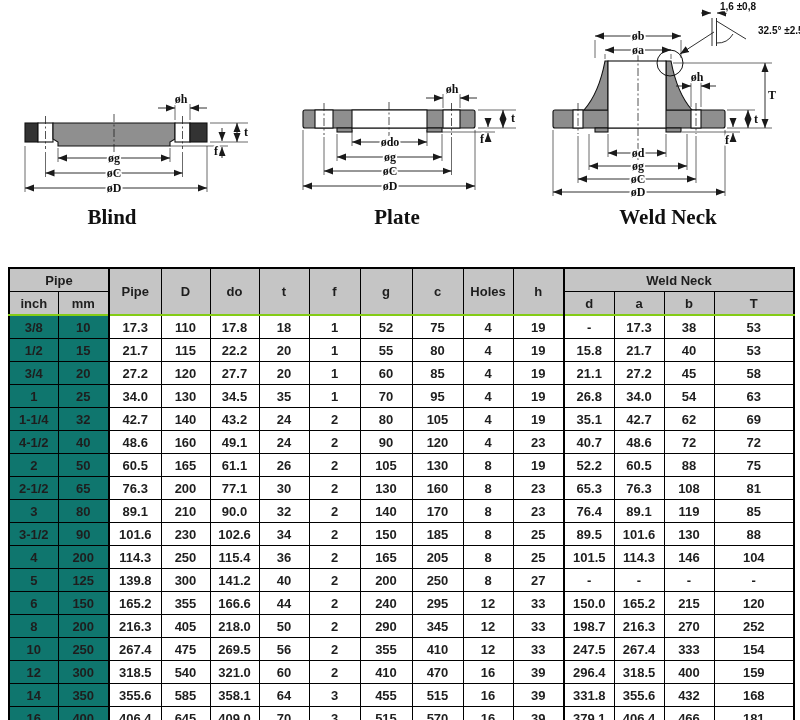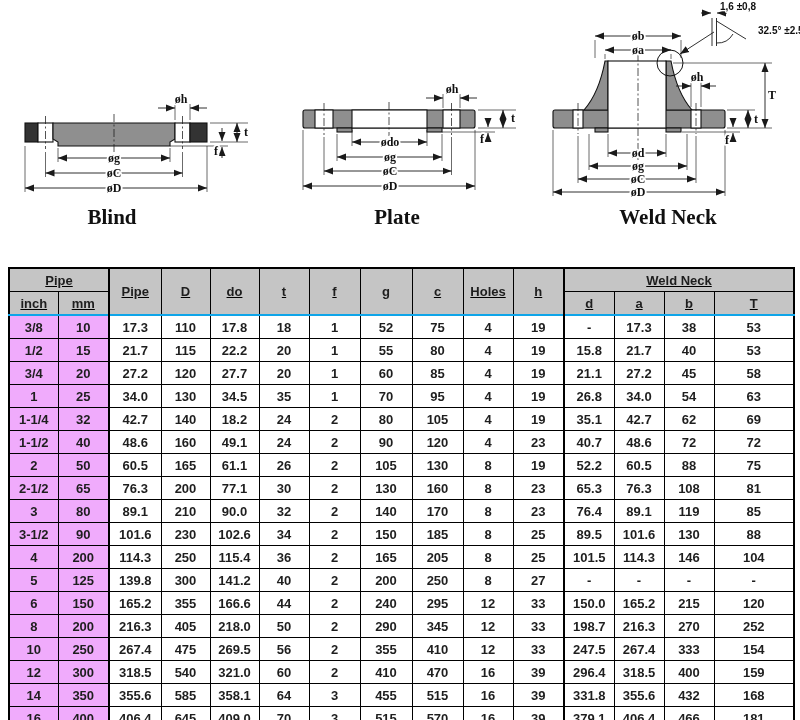--- a/index.html
+++ b/index.html
@@ -21,23 +21,23 @@
             paint-order:stroke;stroke:#fff;stroke-width:2.5px;stroke-linejoin:round;}
   text.caption{font:bold 21px "Liberation Serif",serif;fill:#101010;text-anchor:middle;}
 
   
   .table-wrap{position:absolute;top:267px;left:8px;}
   table{border-collapse:collapse;table-layout:fixed;width:785px;border:2px solid #000;}
   th,td{border:1px solid #000;text-align:center;vertical-align:middle;padding:0;
         font:bold 13px "Liberation Sans",sans-serif;color:#1e1e1e;background:#fff;
         overflow:hidden;white-space:nowrap;}
   th{background:#c5c5c5;height:22px;}
-  thead{border-bottom:2px solid #0ea5e9;text-decoration:underline;}
+  thead{border-bottom:2px solid #84cc16;}
   tbody td{height:22px;}
-  td.gray-cell{background:#f0abfc;}
+  td.gray-cell{background:#0f766e;}
   .br{border-right:2px solid #000;}
   .bl{border-left:2px solid #000;}
   tbody td:nth-child(2){border-right:2px solid #000;}
   tbody td:nth-child(12){border-left:2px solid #000;}
 </style>
 </head>
 <body>
 
 <div class="page">
 
@@ -261,34 +261,34 @@
             <td>26.8</td>
             <td>34.0</td>
             <td>54</td>
             <td>63</td>
           </tr>
           <tr>
             <td class="gray-cell">1-1/4</td>
             <td class="gray-cell">32</td>
             <td>42.7</td>
             <td>140</td>
-            <td>18.2</td>
+            <td>43.2</td>
             <td>24</td>
             <td>2</td>
             <td>80</td>
             <td>105</td>
             <td>4</td>
             <td>19</td>
             <td>35.1</td>
             <td>42.7</td>
             <td>62</td>
             <td>69</td>
           </tr>
           <tr>
-            <td class="gray-cell">1-1/2</td>
+            <td class="gray-cell">4-1/2</td>
             <td class="gray-cell">40</td>
             <td>48.6</td>
             <td>160</td>
             <td>49.1</td>
             <td>24</td>
             <td>2</td>
             <td>90</td>
             <td>120</td>
             <td>4</td>
             <td>23</td>

